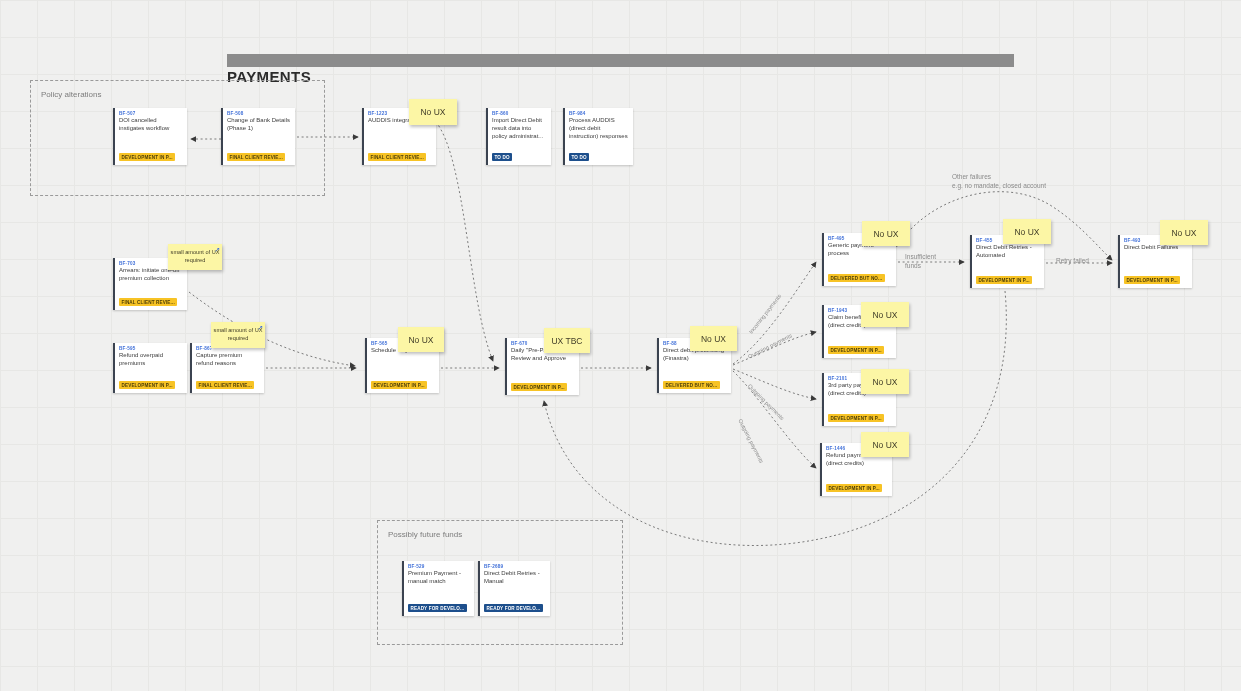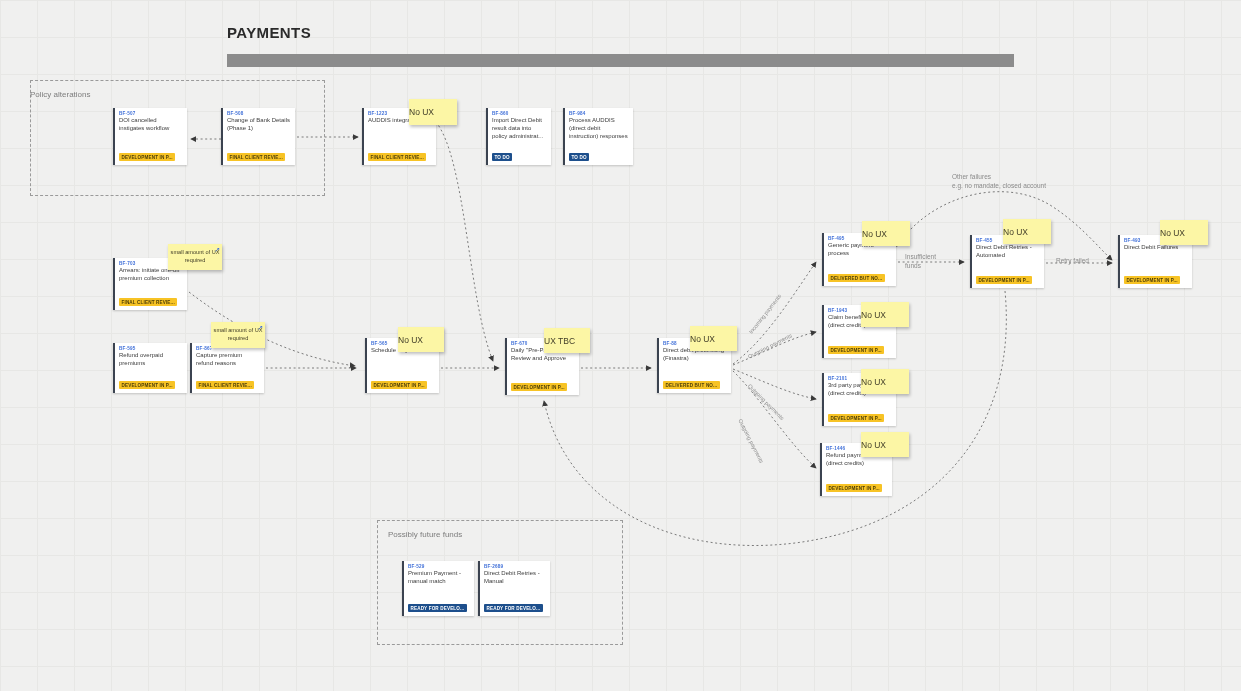--- a/index.html
+++ b/index.html
@@ -6,41 +6,41 @@
   body{font-family:"Liberation Sans", sans-serif; background:#e9e9e9;}
   #board{
     position:relative; width:1241px; height:691px; overflow:hidden;
     background-color:#f0f0ef;
     background-image:
       linear-gradient(to right, #e7e7e5 1px, transparent 1px),
       linear-gradient(to bottom, #e7e7e5 1px, transparent 1px);
     background-size:37px 37px;
   }
   #connector-layer{position:absolute; left:0; top:0; width:1241px; height:691px; pointer-events:none;}
-  .page-title{position:absolute; font-size:15px; font-weight:700; color:#2b2b2b; letter-spacing:.4px;}
+  .page-title{position:absolute; font-size:15px; font-weight:700; color:#2b2b2b; letter-spacing:.4px;margin-top:44px;}
   .title-bar{position:absolute; background:#8c8c8c;}
   .frame{position:absolute; border:1px dashed #9a9a9a; box-sizing:border-box;}
   .frame-label{position:absolute; font-size:8px; color:#7d7d7d;}
   .card{
     position:absolute; background:#ffffff; border-left:2px solid #3b4350;
     box-shadow:0 1px 2px rgba(0,0,0,.20); box-sizing:border-box;
     padding:3px 4px 4px 4px; display:flex; flex-direction:column;
   }
   .card-id{font-size:4.6px; font-weight:700; color:#3f6fd8; margin-bottom:1px; letter-spacing:.2px;}
   .card-title{font-size:6px; line-height:1.3; color:#3c3c3c;}
   .badge{
     margin-top:auto; align-self:flex-start; font-size:4.6px; font-weight:700;
     padding:1.5px 2.5px; border-radius:1px; white-space:nowrap; overflow:hidden;
     max-width:100%; letter-spacing:.15px;
   }
   .badge.yellow{background:#f7c325; color:#4c3e08;}
   .badge.blue{background:#1d4f8c; color:#ffffff;}
   .sticky{
     position:absolute; background:#fcf6a5; box-shadow:1px 2px 3px rgba(0,0,0,.25);
-    display:flex; align-items:center; justify-content:flex-start; text-align:center;
+    display:flex; align-items:center; justify-content:center; text-align:center;
     font-size:8.5px; color:#44402a; box-sizing:border-box;
   }
   .sticky.small-note{font-size:5.6px; line-height:1.35; padding:2px;}
   .note-arrow{position:absolute; top:1px; right:2px; font-size:7px; color:#3f6fd8;}
   .float-label{position:absolute; font-size:6.5px; line-height:1.45; color:#8a8a8a; white-space:nowrap;}
   .flow-label{
     position:absolute; font-size:5.6px; color:#8f8f8f; white-space:nowrap;
     transform-origin:center center;
   }
 </style>
@@ -71,21 +71,21 @@
         <path d="M894,251 C925,198 1000,175 1050,205 C1080,224 1098,247 1112,260" fill="none" stroke="#7a7a7a" stroke-width="1" stroke-dasharray="2 2.6" marker-end="url(#arrow)"></path>
         <path d="M1005,291 C1018,430 935,525 795,543 C672,558 567,505 544,401" fill="none" stroke="#7a7a7a" stroke-width="1" stroke-dasharray="2 2.6" marker-end="url(#arrow)"></path>
       </g>
   </svg>
 
   <div class="page-title" style="left:227px; top:24px;">PAYMENTS</div>
   <div class="title-bar" style="left:227px; top:54px; width:787px; height:13px;"></div>
 
   <div id="frames">
       <div class="frame" style="left: 30px; top: 80px; width: 295px; height: 116px;"></div>
-      <div class="frame-label" style="left: 30px; top: 90px;">Policy alterations</div>
+      <div class="frame-label" style="left: 41px; top: 90px;">Policy alterations</div>
       <div class="frame" style="left: 377px; top: 520px; width: 246px; height: 125px;"></div>
       <div class="frame-label" style="left: 388px; top: 530px;">Possibly future funds</div>
     </div>
   <div id="cards">
       <div class="card" style="left: 113px; top: 108px; width: 74px; height: 57px;">
         <div class="card-id">BF-507</div>
         <div class="card-title">DOI cancelled instigates workflow</div>
         <div class="badge yellow">DEVELOPMENT IN P...</div>
       </div>
       <div class="card" style="left: 221px; top: 108px; width: 74px; height: 57px;">

